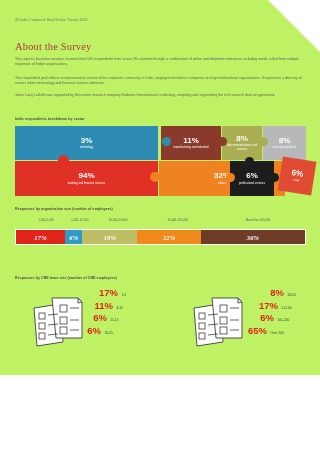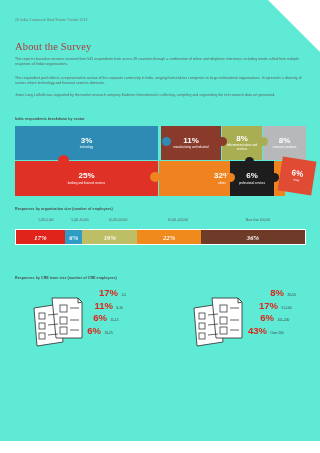--- a/index.html
+++ b/index.html
@@ -4,22 +4,22 @@
 <style>
   html,body{margin:0;padding:0;}
   body{
     width:320px;height:453px;
     background:#ffffff;
     font-family:"Liberation Sans", sans-serif;
     overflow:hidden;
   }
   #page{
     position:relative;
-    width:320px;height:441px;
-    background:#5eead4;
+    width:320px;height:375px;
+    background:#bef264;
     overflow:hidden;
   }
   
   .corner-fold{
     position:absolute;top:0;right:0;
     width:0;height:0;
     border-style:solid;
     border-width:0 52px 52px 0;
     border-color:transparent #ffffff transparent transparent;
     z-index:5;
@@ -158,21 +158,21 @@
     </div>
     <div class="pz" id="pz-tele">
       <div class="pct">8%</div>
       <div class="lbl">telecommunications and services</div>
     </div>
     <div class="pz" id="pz-cons">
       <div class="pct">8%</div>
       <div class="lbl">consumer products</div>
     </div>
     <div class="pz" id="pz-bank">
-      <div class="pct">25%</div>
+      <div class="pct">94%</div>
       <div class="lbl">banking and financial services</div>
     </div>
     <div class="pz" id="pz-others">
       <div class="pct">32%</div>
       <div class="lbl">others</div>
     </div>
     <div class="pz" id="pz-prof">
       <div class="pct">6%</div>
       <div class="lbl">professional services</div>
     </div>
@@ -282,19 +282,19 @@
       </div>
       <div class="stat">
         <span class="num">17%</span>
         <span class="rng">51-100</span>
       </div>
       <div class="stat">
         <span class="num">6%</span>
         <span class="rng">101-200</span>
       </div>
       <div class="stat">
-        <span class="num">43%</span>
+        <span class="num">65%</span>
         <span class="rng">Over 200</span>
       </div>
     </div>
   </div>
 
 </div>
 
 </body></html>

